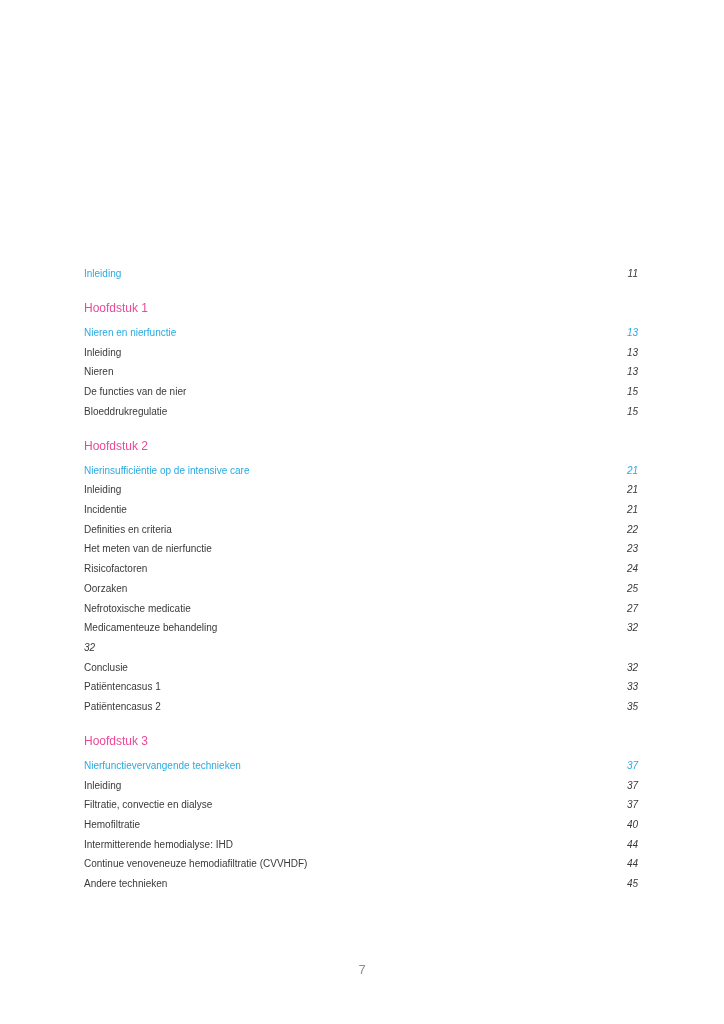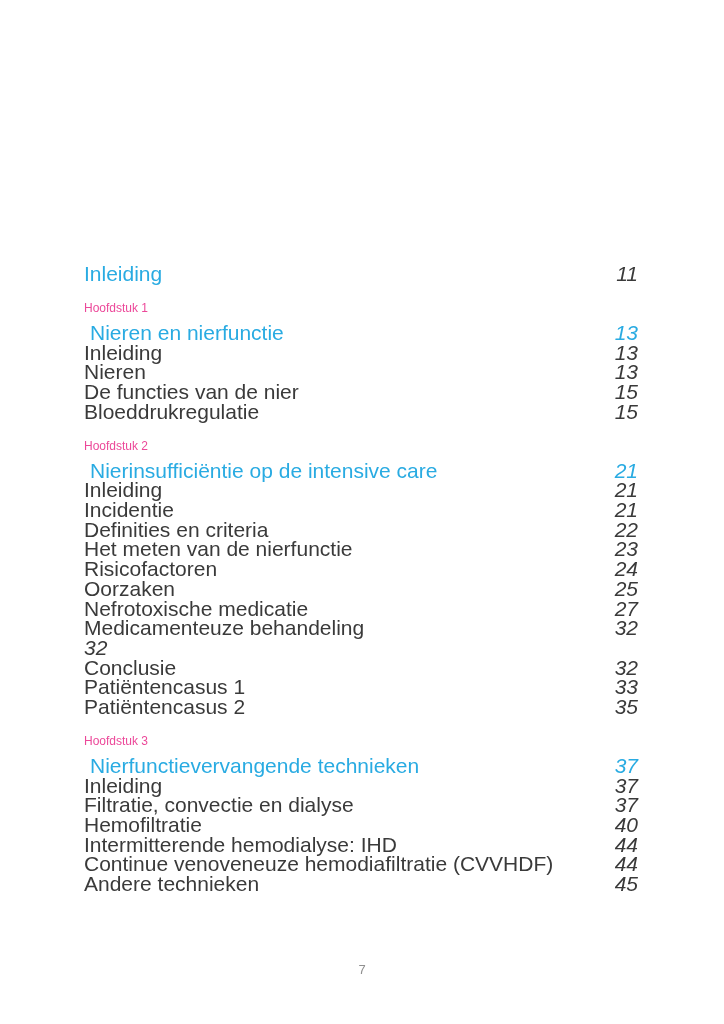--- a/index.html
+++ b/index.html
@@ -32,32 +32,32 @@
     position: absolute;
     left: 84px;
     right: 86px;
     top: 264px;
   }
   .toc-row {
     display: flex;
     justify-content: space-between;
     align-items: baseline;
     line-height: 19.7px;
-    font-size: 21px;
+    font-size: 10px;
   }
   .toc-label { white-space: nowrap; }
   .toc-page { white-space: nowrap; text-align: right; font-style: italic; }
   .accent { color: #29abe2; }
   .chapter { margin-top: 15.5px; }
   .kicker {
     font-size: 12px;
     color: #ec4899;
     line-height: 19.7px;
   }
-  .chapter-title-row { margin-top: 4px; margin-left: 6px; }
+  .chapter-title-row { margin-top: 4px; }
   .footer-page {
     position: absolute;
     top: 961px;
     left: 0;
     width: 100%;
     text-align: center;
     color: #909090;
     font-size: 13px;
     line-height: 18px;
   }

